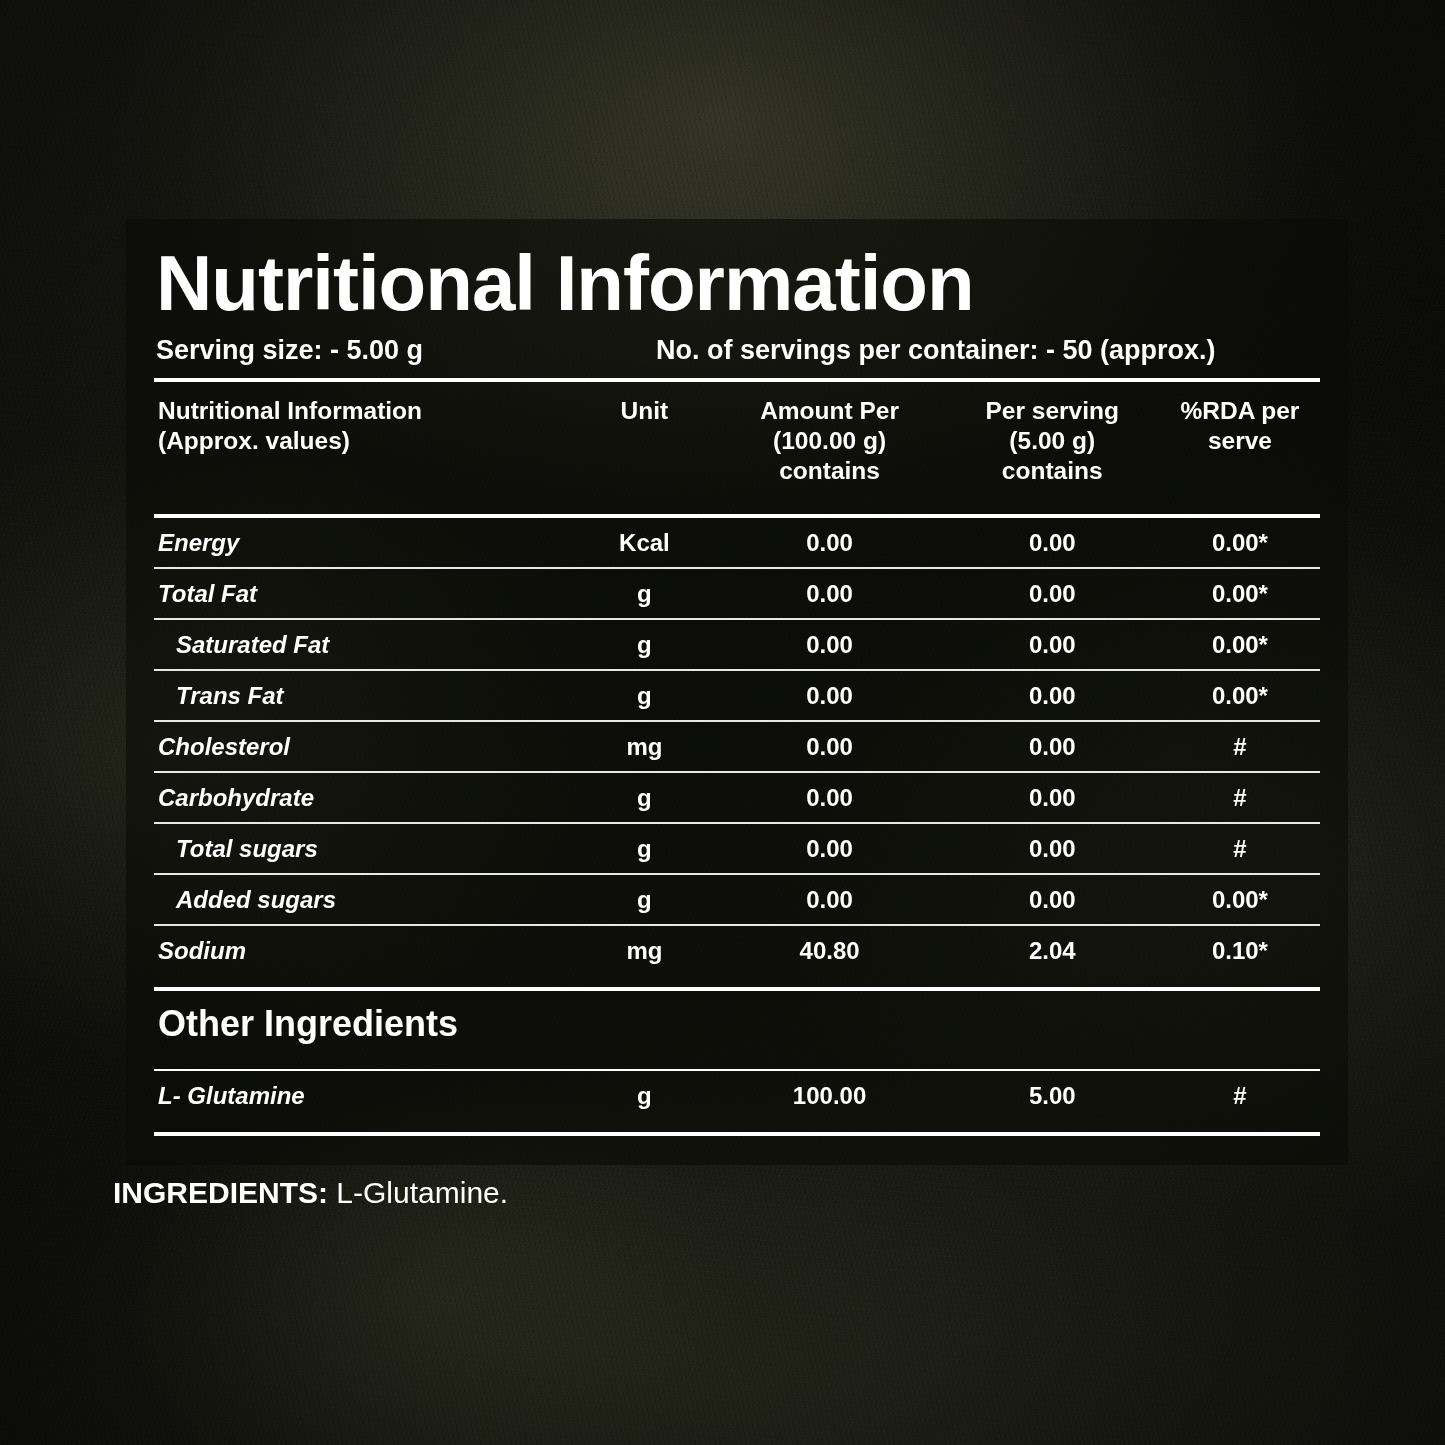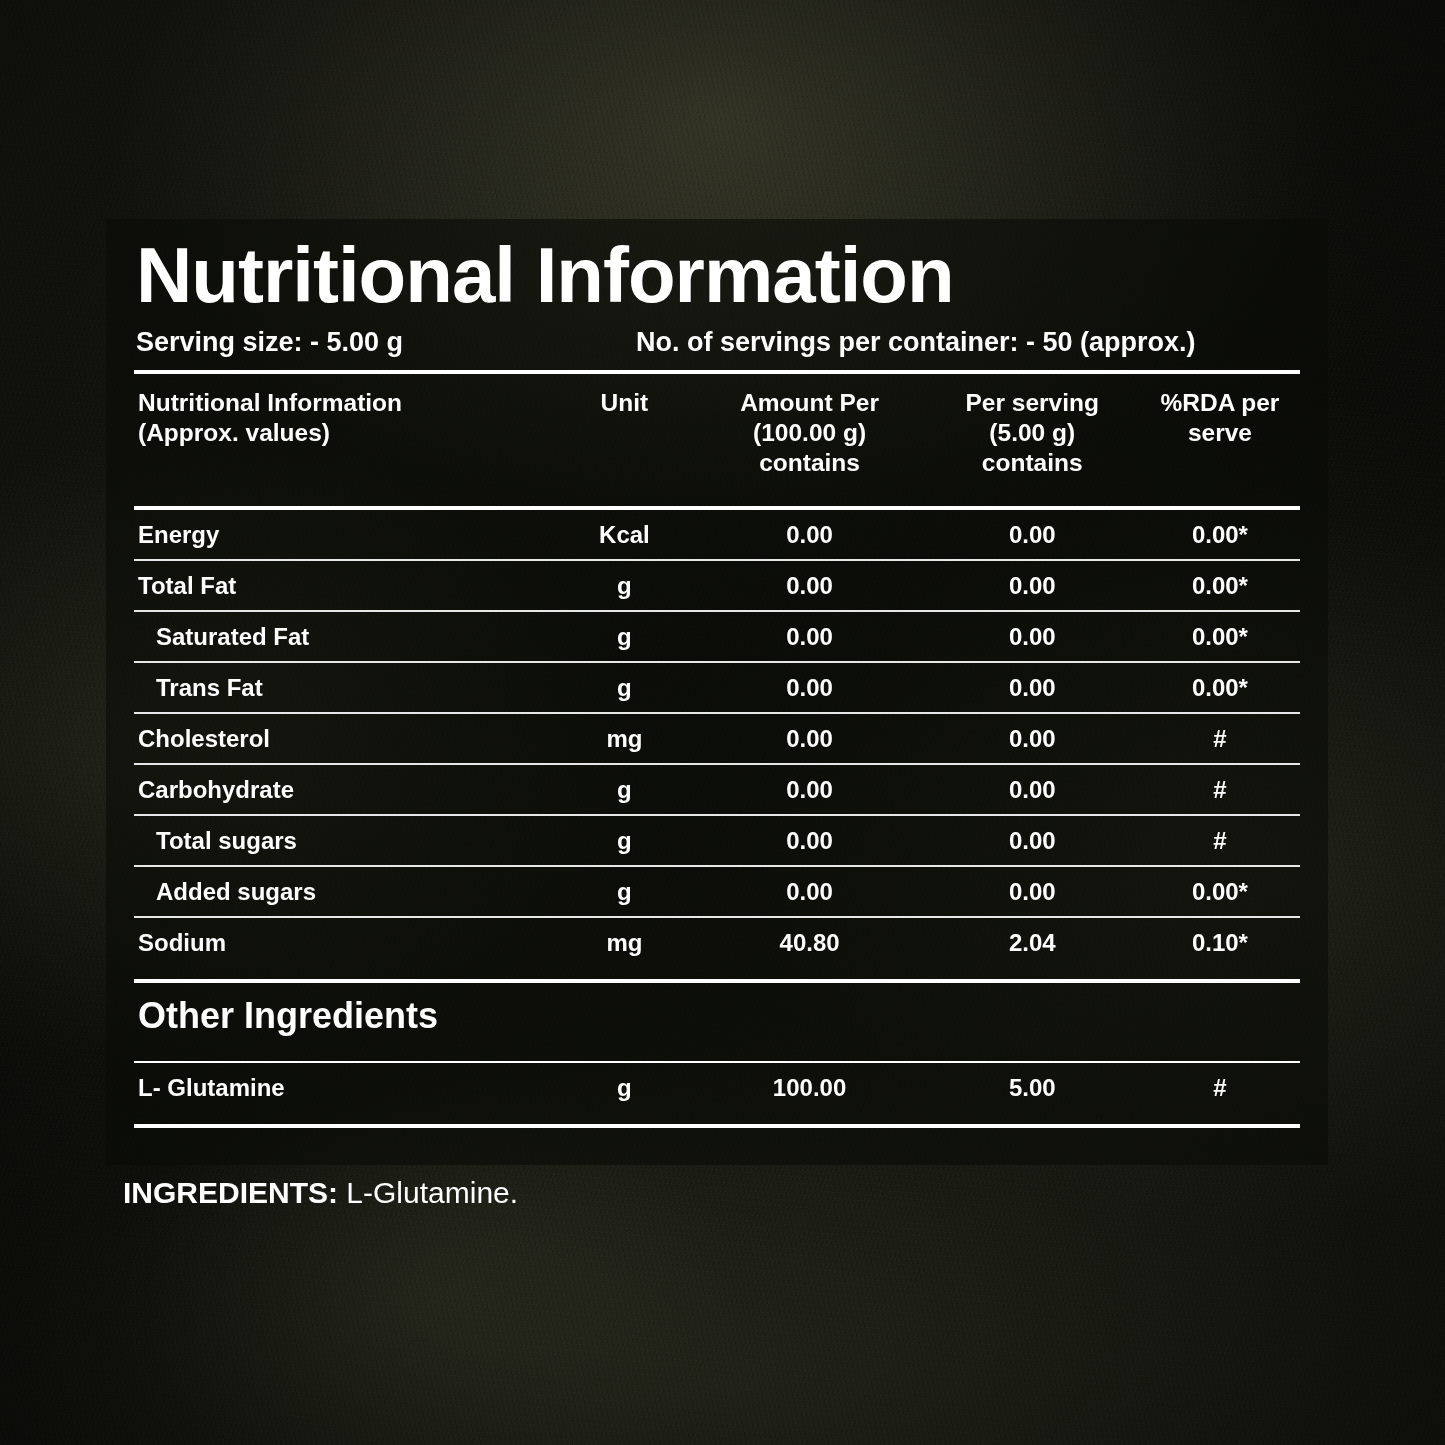--- a/index.html
+++ b/index.html
@@ -41,27 +41,27 @@
   }
   #vignette {
     position: absolute;
     inset: 0;
     background: radial-gradient(ellipse 78% 72% at 50% 50%, rgba(0,0,0,0) 40%, rgba(0,0,0,0.55) 100%);
   }
 
   
   .panel {
     position: absolute;
-    left: 106px;
+    left: 126px;
     top: 219px;
     width: 1222px;
     height: 946px;
     background: rgba(10,11,7,0.62);
     box-sizing: border-box;
-    padding: 0 28px;
+    padding: 8px 28px;
   }
 
   .title {
     color: #ffffff;
     font-weight: bold;
     font-size: 78px;
     line-height: 0.98;
     letter-spacing: -1px;
     margin: 18px 0 0 2px;
     white-space: nowrap;
@@ -107,34 +107,34 @@
   thead th.name { text-align: left; padding-left: 4px; }
   thead th.ctr  { text-align: center; }
 
   tbody td {
     font-size: 24px;
     font-weight: bold;
     padding: 11px 0 10px 0;
     border-top: 2px solid rgba(255,255,255,0.9);
   }
   tbody tr.first-body td { border-top: none; }
-  tbody td.name { text-align: left; padding-left: 4px; }
+  tbody td.name { text-align: left; padding-left: 4px; font-style: italic; }
   tbody td.name.indent { padding-left: 22px; }
   tbody td.ctr { text-align: center; }
 
   .section-head {
     color: #ffffff;
     font-weight: bold;
     font-size: 36px;
     padding: 12px 0 12px 4px;
   }
 
   .ingredients {
     position: absolute;
-    left: 123px;
+    left: 113px;
     top: 1176px;
     width: 1230px;
     color: #ffffff;
     font-size: 30px;
   }
   .ingredients b { font-weight: bold; }
   .ingredients span.body { font-weight: normal; }
 </style>
 </head>
 <body>

